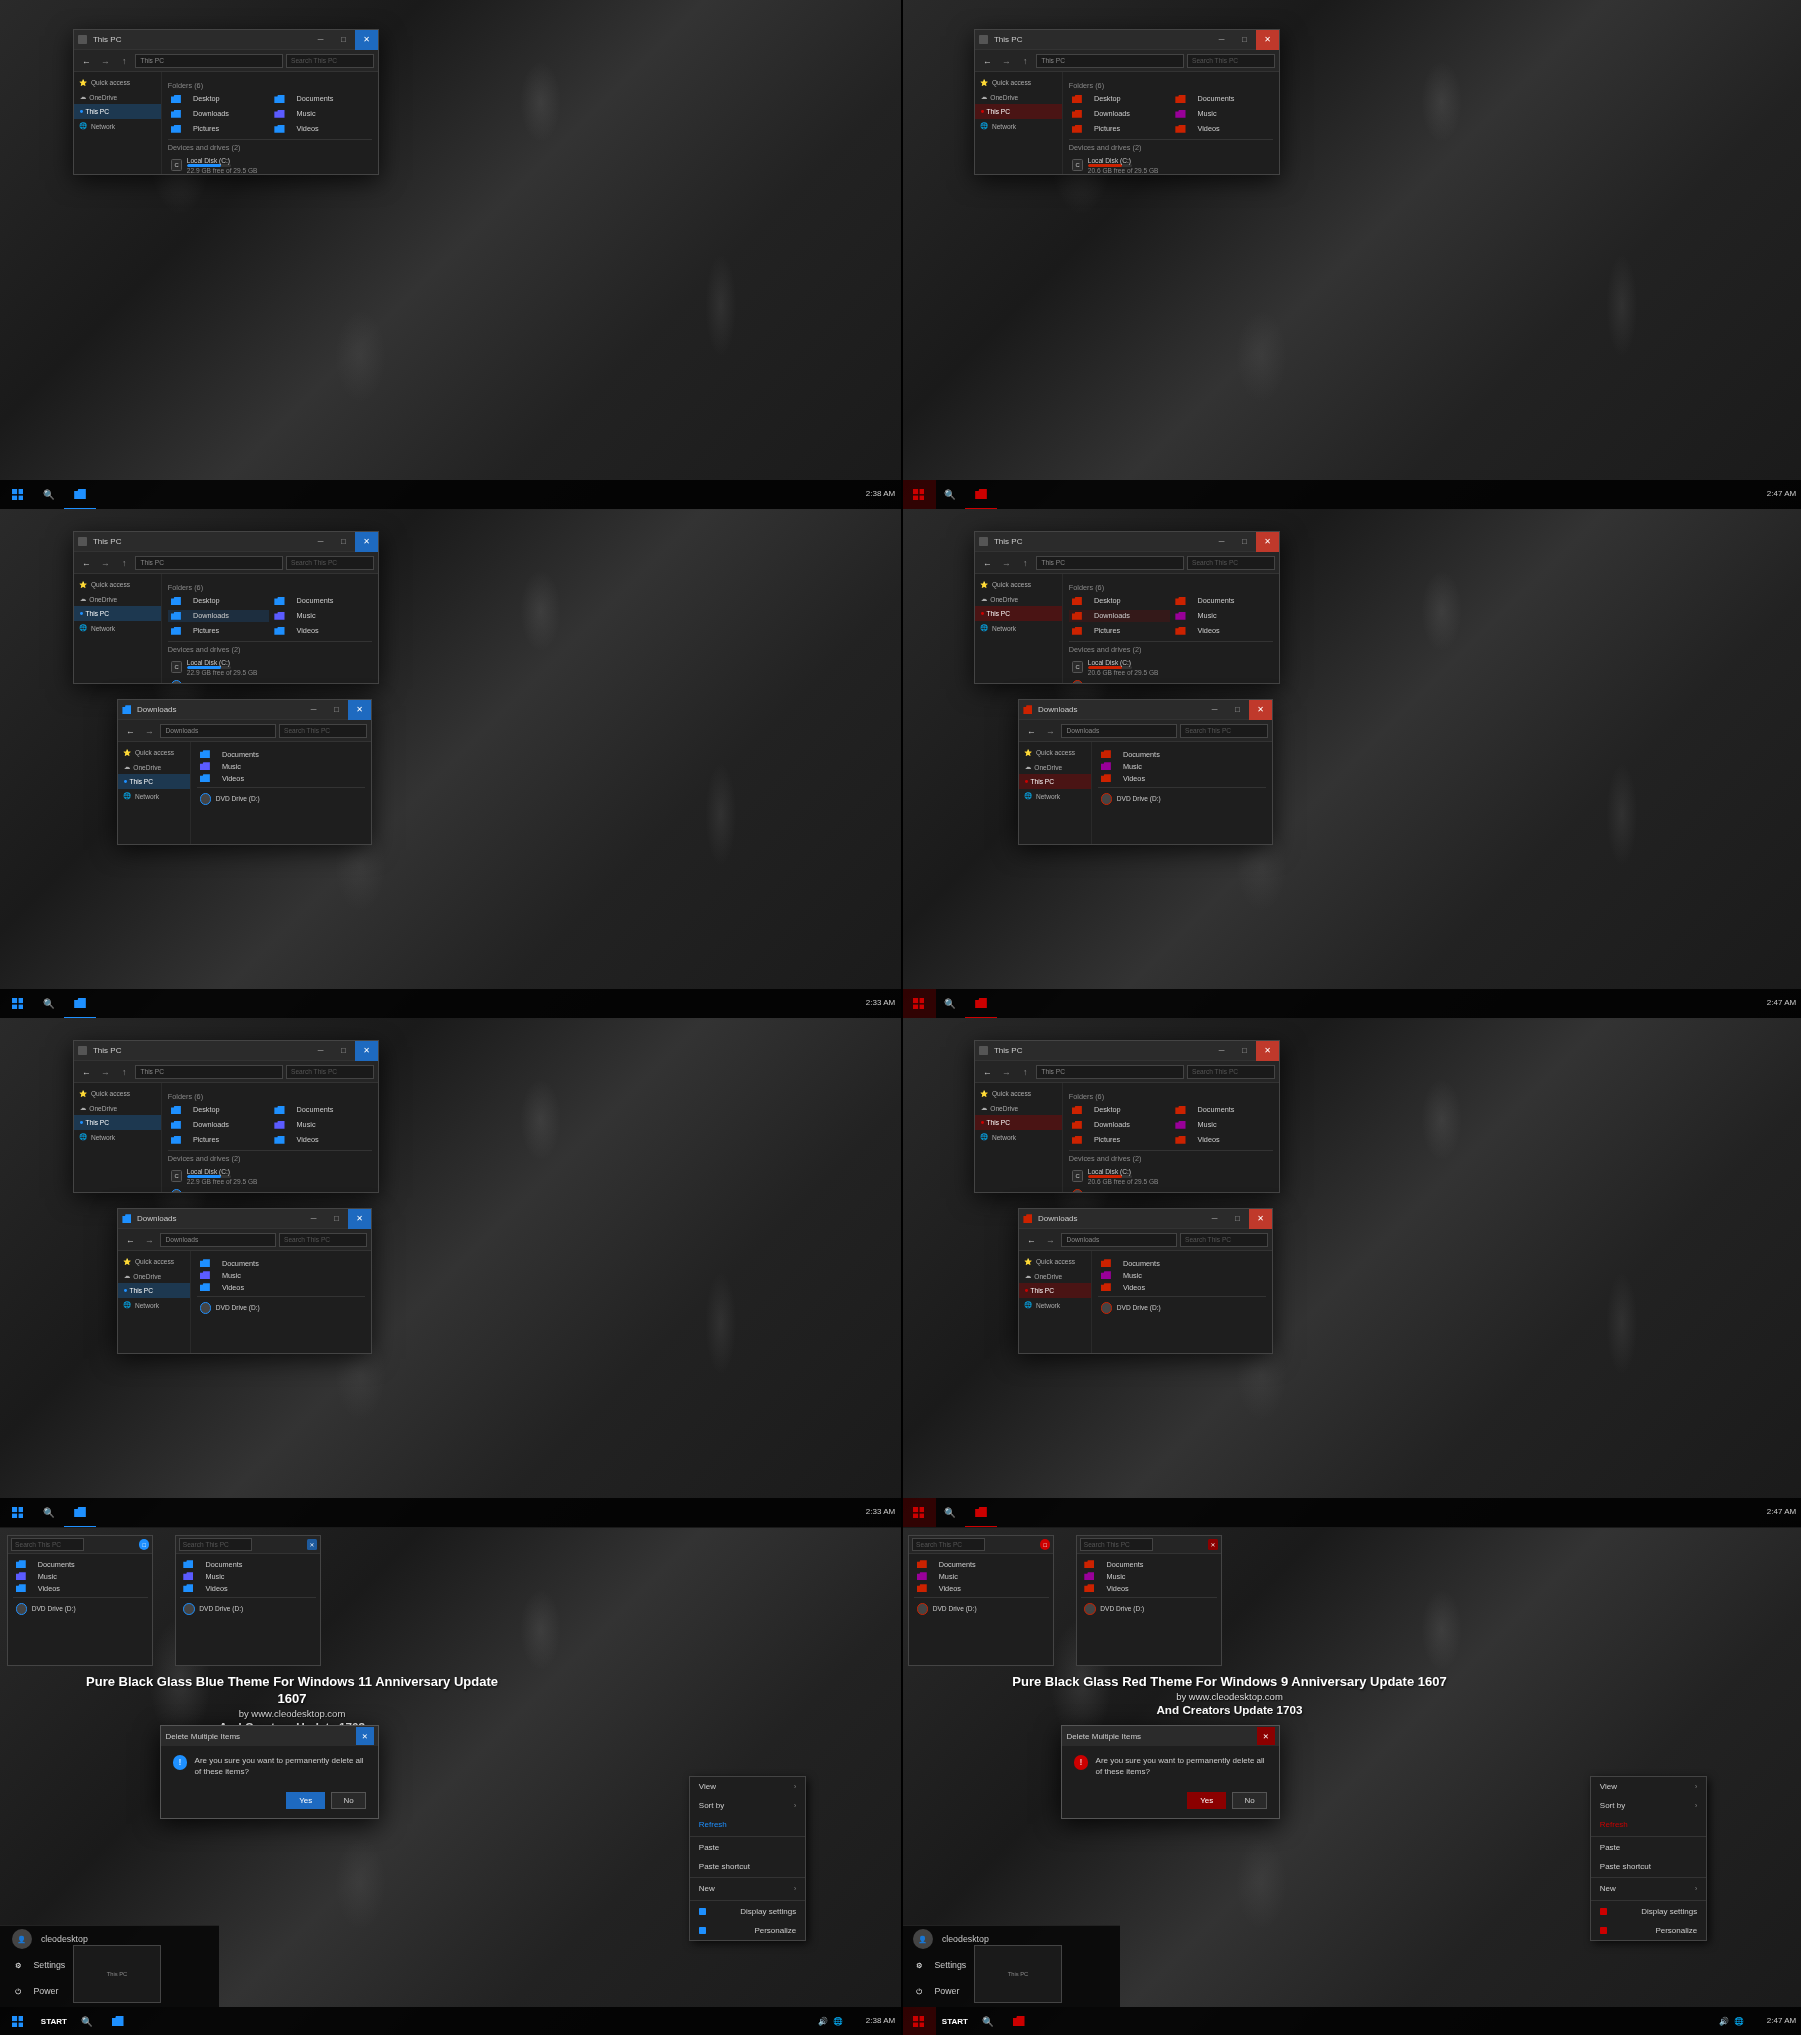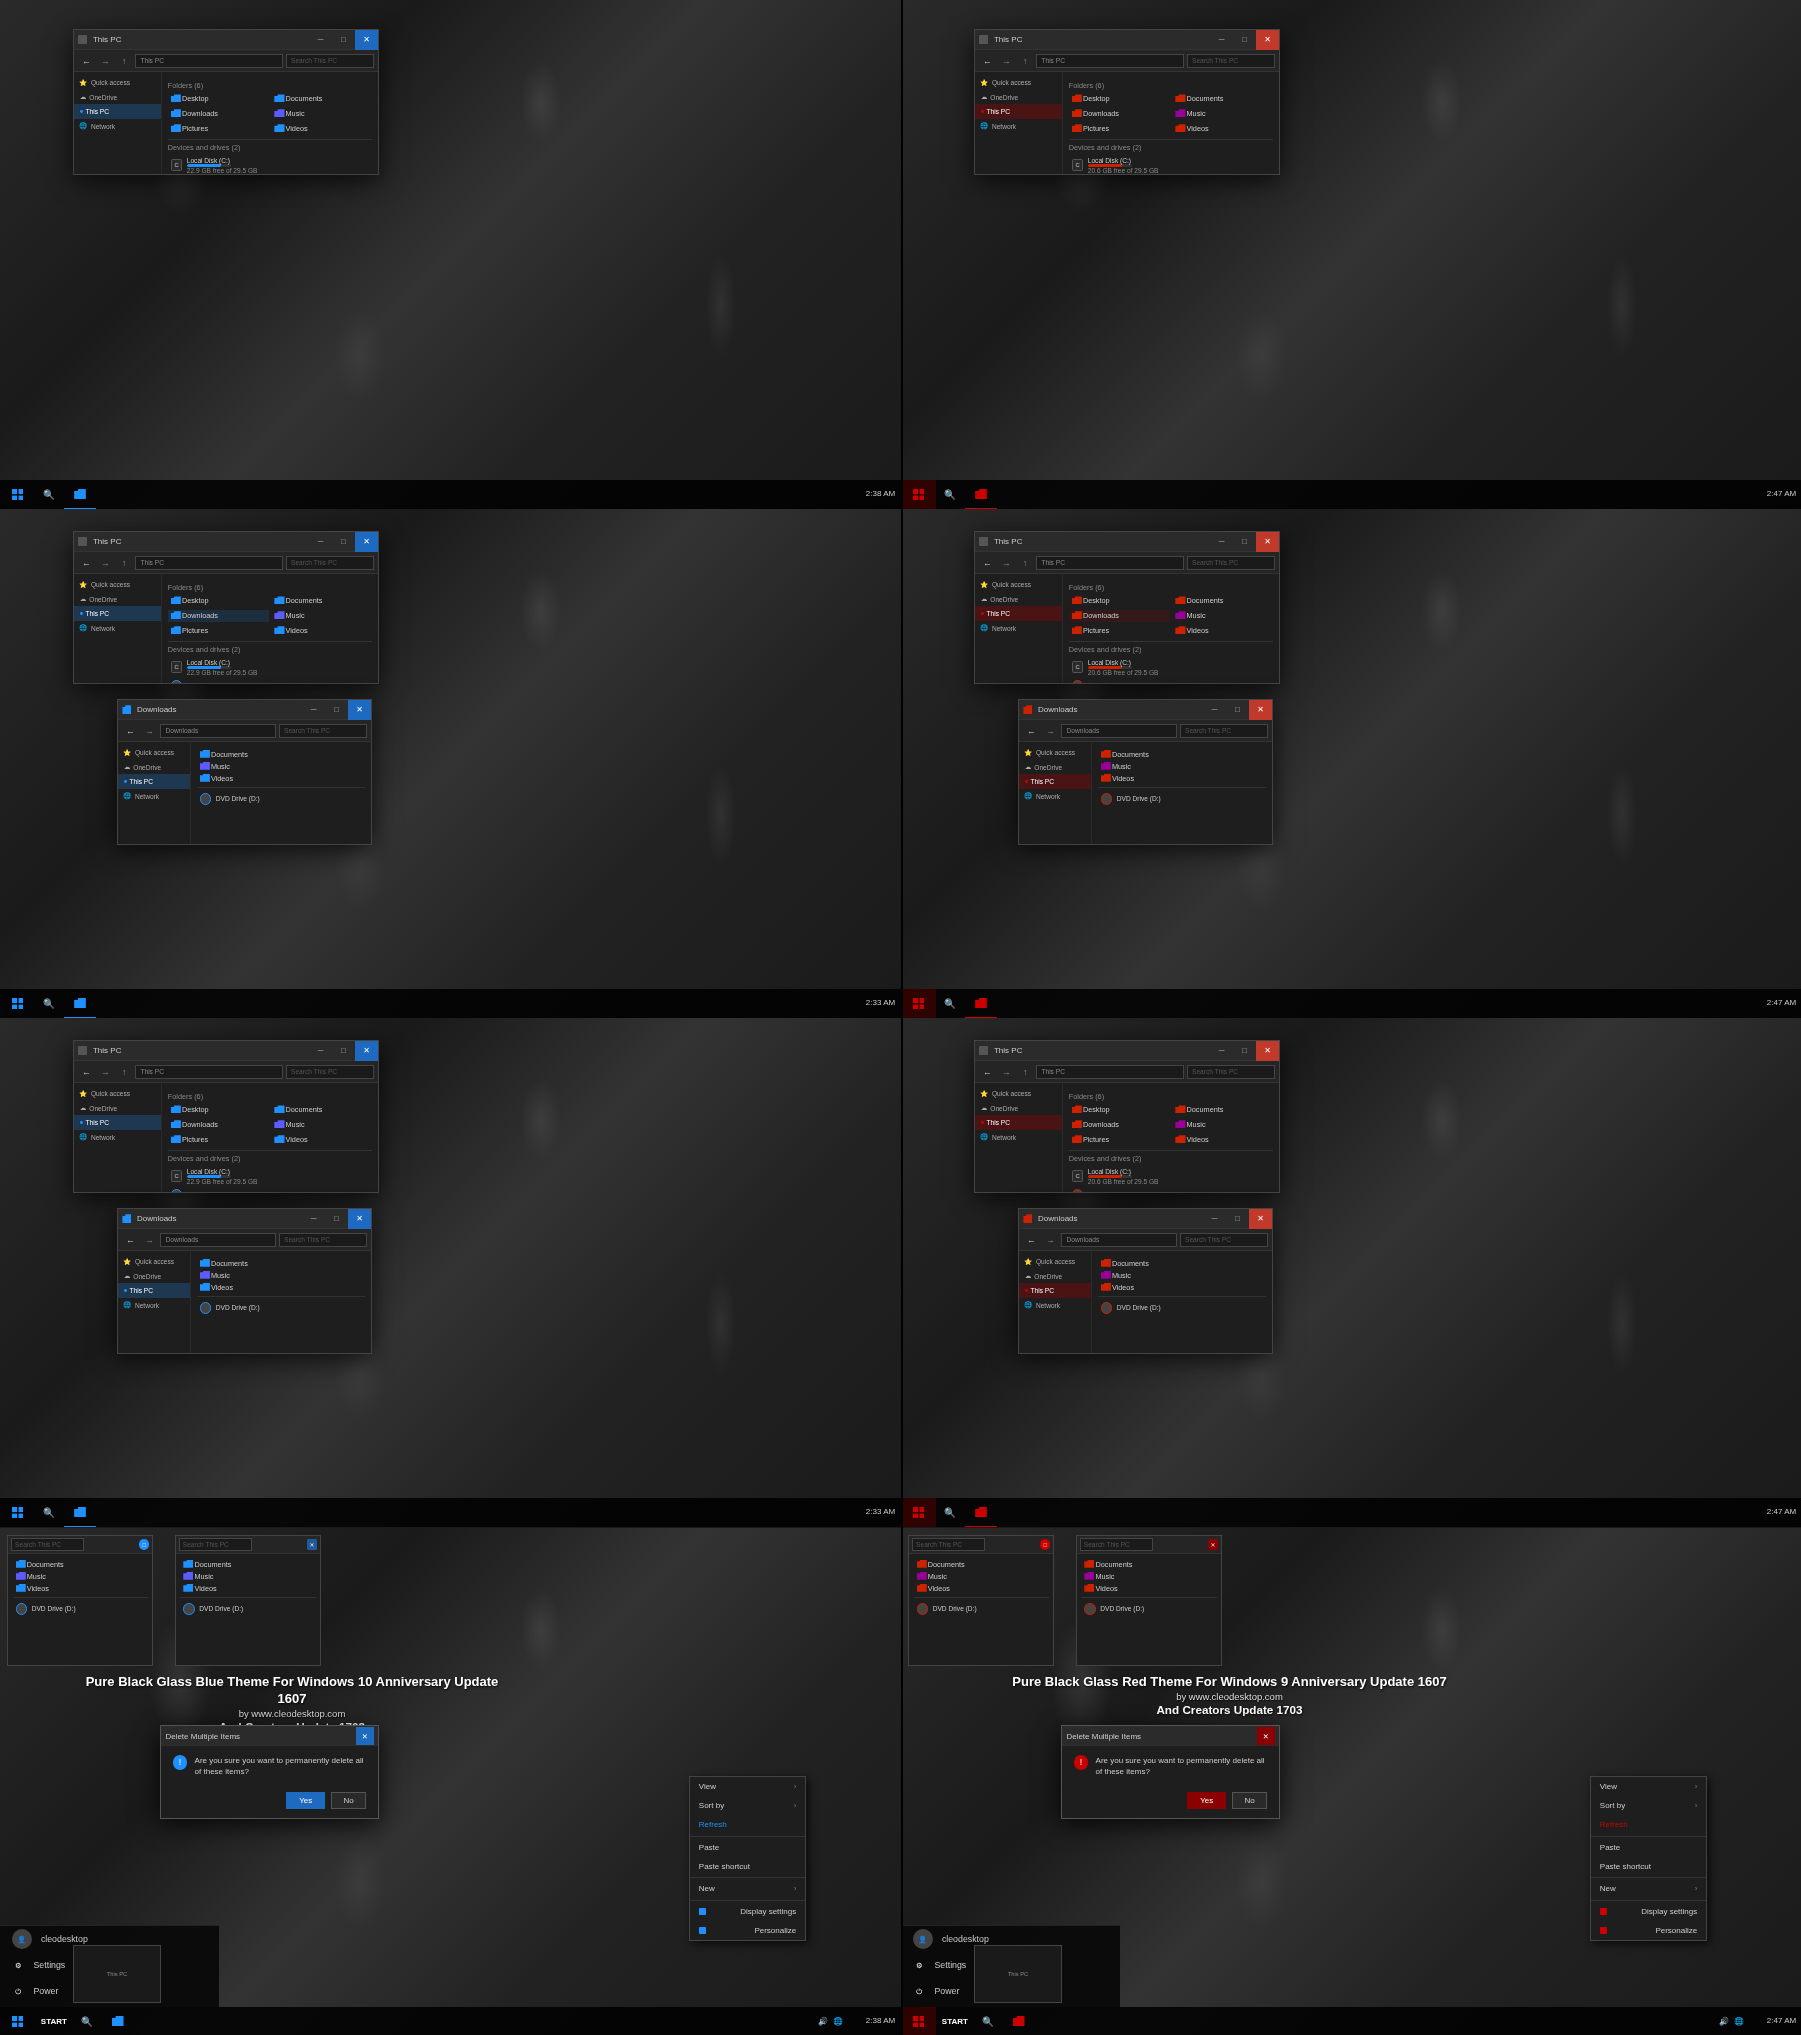--- a/index.html
+++ b/index.html
@@ -218,22 +218,22 @@
       margin-top: 2.9px;
     }
     .folder-grid {
       display: grid;
       grid-template-columns: repeat(2, 1fr);
       gap: 2.9px;
       margin-bottom: 4.4px;
     }
     .folder-item {
       display: flex;
-      align-items: flex-start;
-      gap: 1px;
+      align-items: center;
+      gap: 12px;
       font-size: 7.3px;
       color: #ccc;
       padding: 1.5px 2.9px;
     }
     .folder-icon {
       width: 10.2px;
       height: 8px;
       background: #1e90ff;
       clip-path: polygon(0 20%, 30% 20%, 35% 0%, 100% 0%, 100% 100%, 0 100%);
       flex-shrink: 0;
@@ -1406,21 +1406,21 @@
         </div>
       <div class="divider-line"></div>
       <div class="drive-item">
           <div class="dvd-icon dvd-icon-blue"></div>
           <div style="font-size:6.6px;color:#ccc;">DVD Drive (D:)</div>
         </div>
     </div>
   </div>
 
   <div class="credit-overlay" style="left:73px;top:146px;width:438px;">
-    <div class="credit-title">Pure Black Glass Blue Theme For Windows 10 Anniversary Update 1607</div>
+    <div class="credit-title">Pure Black Glass Blue Theme For Windows 11 Anniversary Update 1607</div>
     <div class="credit-sub">by www.cleodesktop.com</div>
     <div class="credit-title" style="font-size:11.7px;">And Creators Update 1703</div>
   </div>
 
   <div class="dialog-box" style="left:160px;top:197px;width:219px;">
     <div class="dialog-titlebar">
       <span class="dialog-title">Delete Multiple Items</span>
       <div class="win-btn close-blue" style="width:17.5px;height:17.5px;font-size:7.3px;">✕</div>
     </div>
     <div class="dialog-body">

